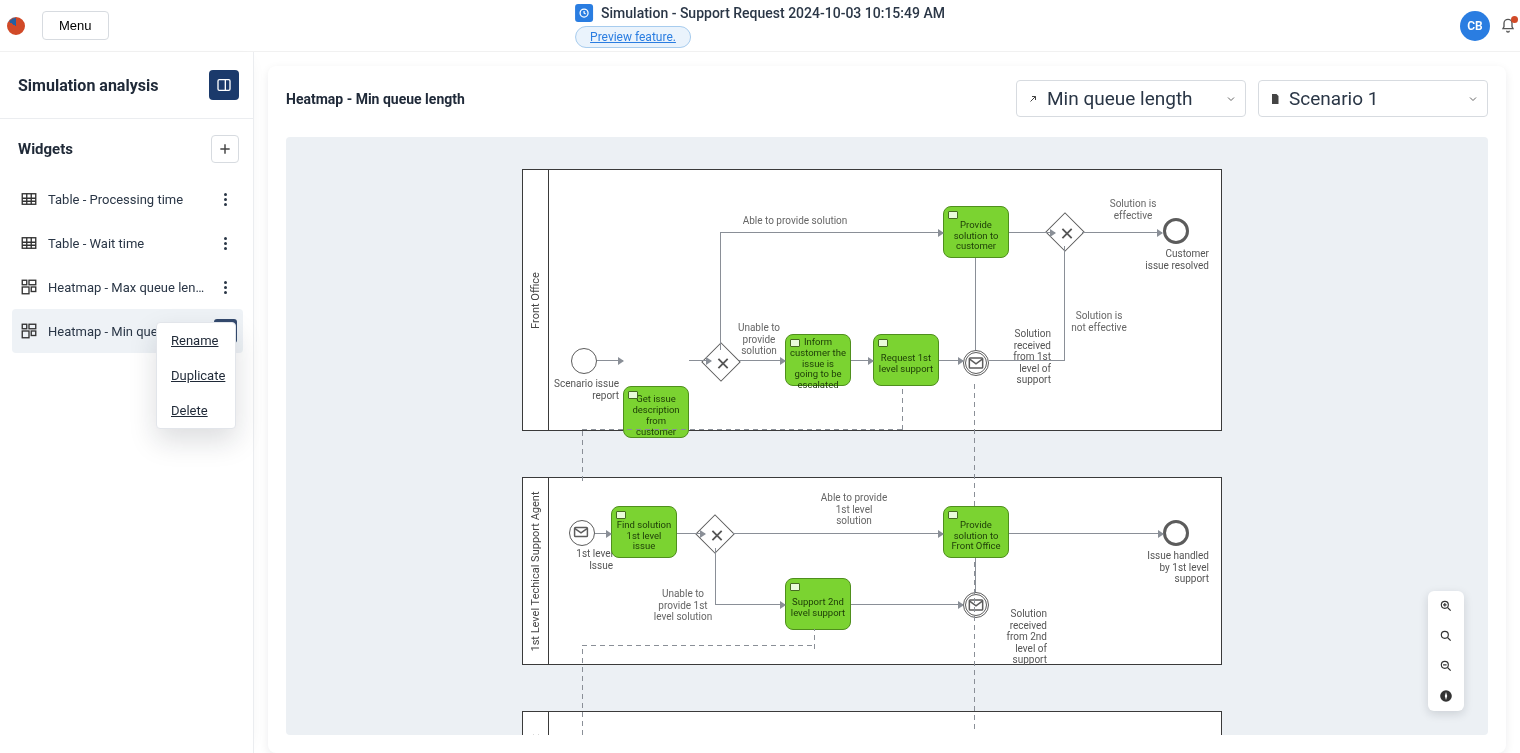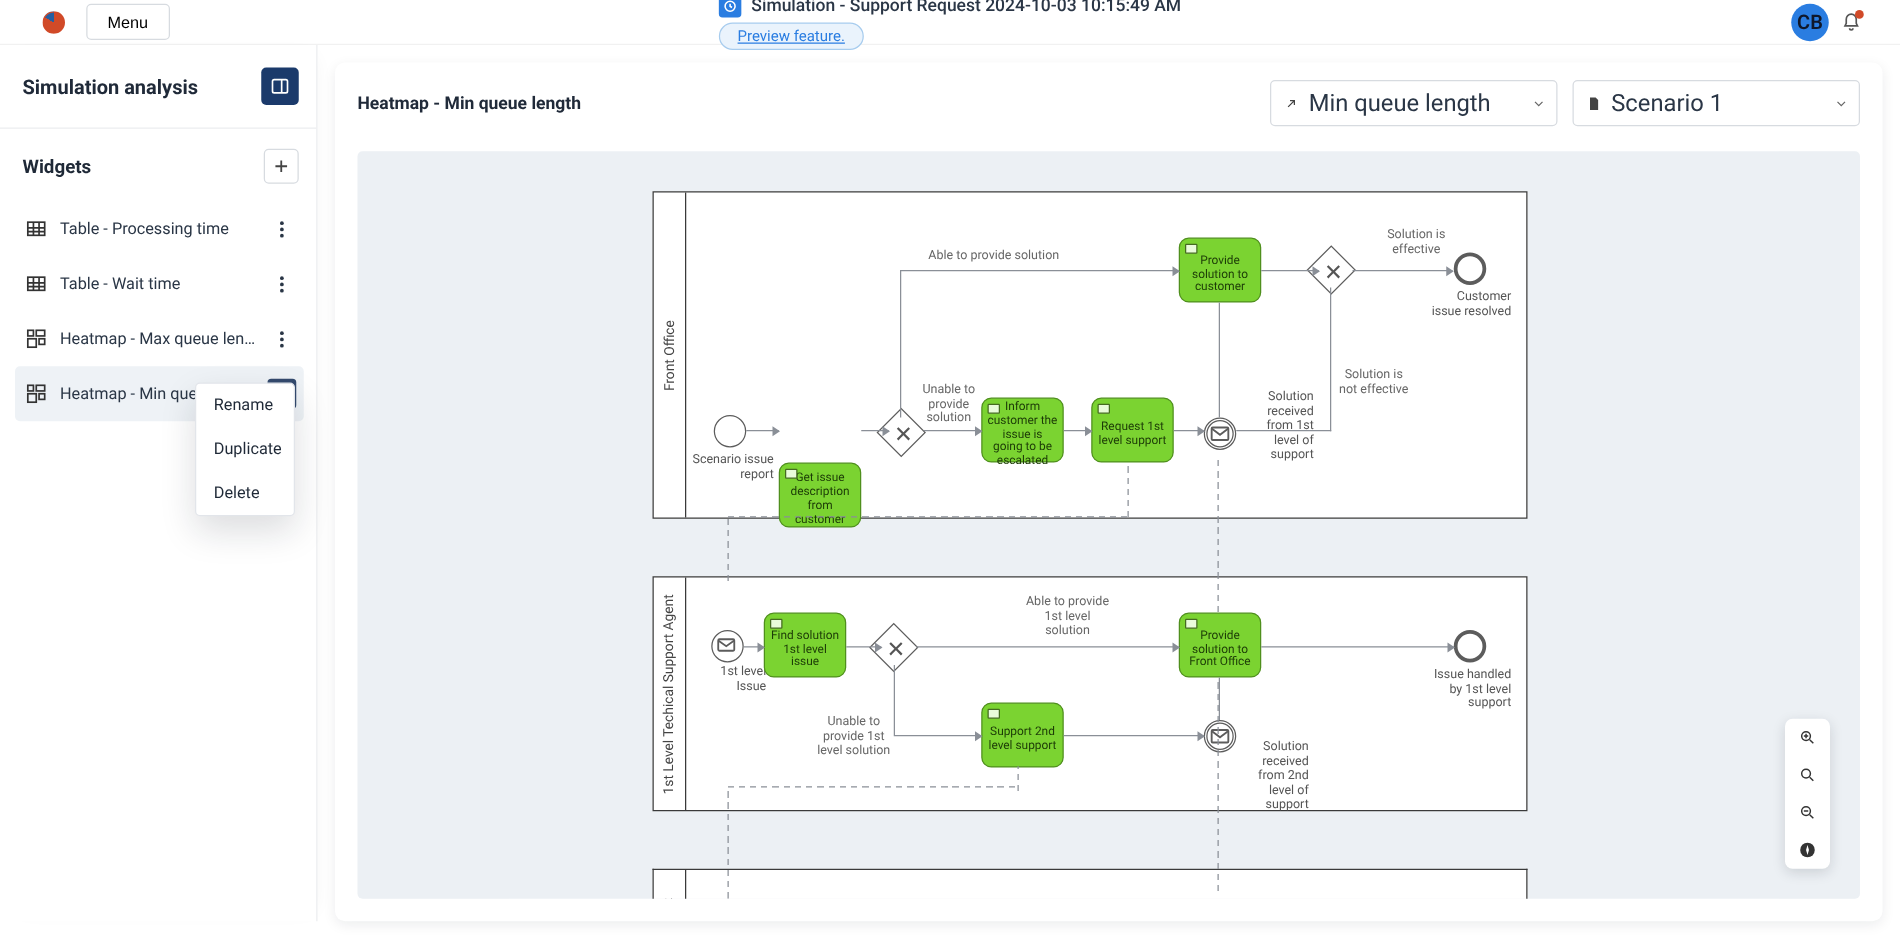--- a/index.html
+++ b/index.html
@@ -8,24 +8,24 @@
     font-size: 13px;
     color: #1f2937;
     background: #ffffff;
     width: 1520px;
     height: 753px;
     overflow: hidden;
     position: relative;
   }
   
   .topbar {
-    height: 36px;
+    height: 52px;
     display: flex;
     align-items: center;
-    padding: 0 31px;
+    padding: 0 4px;
     position: relative;
     border-bottom: 1px solid #f1f1f1;
   }
   .logo {
     width: 24px; height: 24px; border-radius: 50%;
     background: conic-gradient(#d14a28 0 300deg, #255fa1 300deg 360deg);
     border: 3px solid #fff;
     box-shadow: 0 0 0 1px #d14a28 inset;
     margin-right: 14px;
   }
@@ -65,21 +65,21 @@
     padding: 3px 14px;
     font-size: 12px;
     color: #2a7de1;
     text-decoration: underline;
     cursor: pointer;
   }
   .top-right { margin-left: auto; display: flex; align-items: center; gap: 10px; }
   .avatar {
     width: 30px; height: 30px; border-radius: 50%;
     background: #2a7de1;
-    color: #0f172a; font-size: 16px; font-weight: 600;
+    color: #ffffff; font-size: 12px; font-weight: 600;
     display:flex;align-items:center;justify-content:center;text-align:center;
   }
   .bell-wrap { position: relative; }
   .bell { width:16px; height:16px; }
   .dot { position:absolute; top:-2px; right:-2px; width:7px; height:7px; background:#d14a28; border-radius:50%; }
 
   
   .main { display: flex; height: calc(753px - 52px); }
   .sidebar {
     width: 254px;
@@ -134,20 +134,21 @@
   .ctx {
     position: absolute;
     left: 156px;
     top: 270px;
     width: 80px;
     background:#fff;
     border:1px solid #e2e5ea;
     border-radius:4px;
     box-shadow: 0 12px 28px rgba(17,24,39,0.15);
     z-index: 20;
+    text-decoration: underline;
   }
   .ctx-item { padding:10px 14px; font-size:13px; cursor:pointer; }
 
   
   .content { flex:1; padding: 14px 14px 0 14px; display:flex; flex-direction:column; }
   .panel {
     flex:1;
     background:#fff;
     border-radius:8px;
     box-shadow: 0 3px 10px rgba(17,24,39,0.08);

